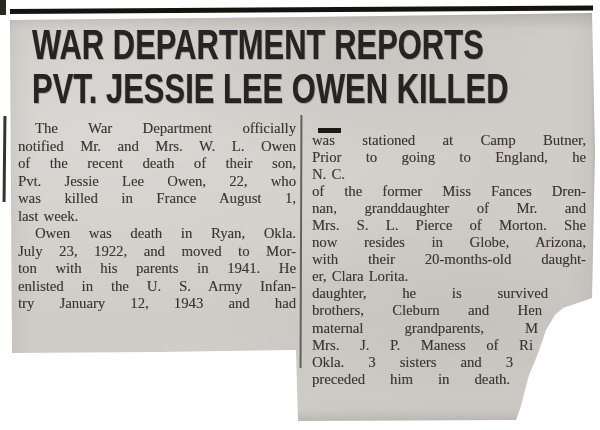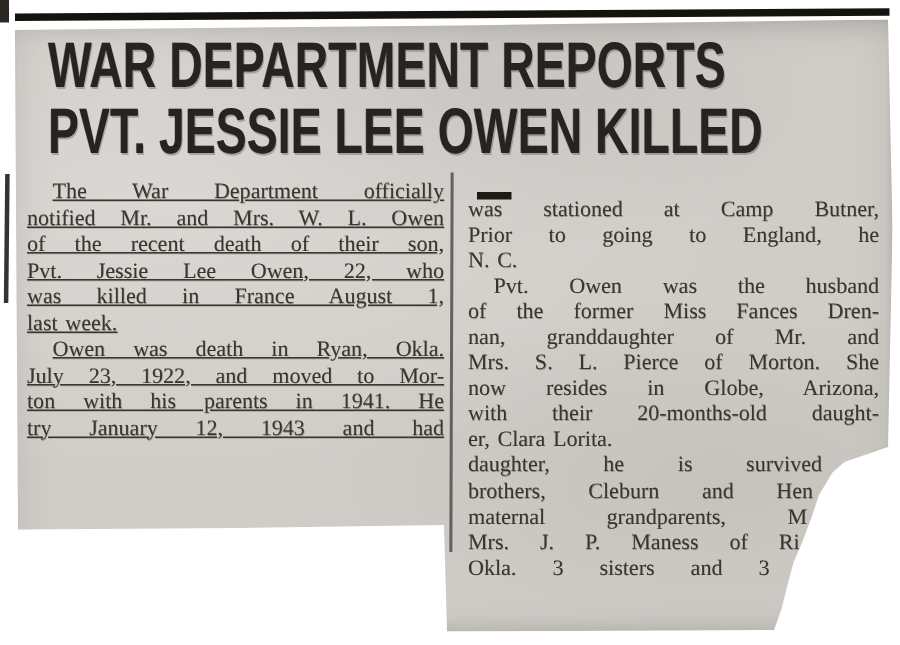--- a/index.html
+++ b/index.html
@@ -42,21 +42,21 @@
     font-size:43px;line-height:44px;white-space:nowrap;
     transform:scaleX(0.72);transform-origin:0 50%;
     text-shadow:1px 1px 0 rgba(38,36,32,.28), -0.5px 0 0 rgba(38,36,32,.3);
   }
 
   .col{
     position:absolute;color:var(--body-ink,#3a362f);
     font-size:14.7px;word-spacing:1.5px;
     text-shadow:0.4px 0.4px 0 rgba(58,54,47,.35);
   }
-  .col-left{left:10px;top:108px;width:278px;line-height:17.5px;text-decoration:underline;}
+  .col-left{left:10px;top:108px;width:278px;line-height:17.5px;}
   .col-right{left:304px;top:120px;width:274px;line-height:17.05px;}
   .bl{text-align:justify;text-align-last:justify;}
   .s{text-align:left;text-align-last:left;}
   .ind{text-indent:17px;}
   .w243{width:243px;}.w236{width:236px;}.w230{width:230px;}
   .w226{width:226px;}.w221{width:221px;}.w201{width:201px;}.w198{width:198px;}
 
   .divider{position:absolute;left:292px;top:103px;width:2px;height:253px;background:var(--rule,#3f3d39);opacity:.75;transform:rotate(0.2deg);}
   .cut-dash{position:absolute;left:310px;top:116px;width:23px;height:5px;background:#1d1a16;}
 </style>
@@ -77,37 +77,38 @@
     <div class="col col-left">
       <div class="bl ind">The War Department officially</div>
       <div class="bl">notified Mr. and Mrs. W. L. Owen</div>
       <div class="bl">of the recent death of their son,</div>
       <div class="bl">Pvt. Jessie Lee Owen, 22, who</div>
       <div class="bl">was killed in France August 1,</div>
       <div class="bl s">last week.</div>
       <div class="bl ind">Owen was death in Ryan, Okla.</div>
       <div class="bl">July 23, 1922, and moved to Mor-</div>
       <div class="bl">ton with his parents in 1941. He</div>
+      <div class="bl">enlisted in the U. S. Army Infan-</div>
       <div class="bl">try January 12, 1943 and had</div>
     </div>
 
     <div class="divider"></div>
     <div class="cut-dash"></div>
 
     <div class="col col-right">
       <div class="bl">was stationed at Camp Butner,</div>
       <div class="bl">Prior to going to England, he</div>
       <div class="bl s">N. C.</div>
-      <div class="bl ind">Pvt. Owen was the husband</div>
       <div class="bl">of the former Miss Fances Dren-</div>
       <div class="bl">nan, granddaughter of Mr. and</div>
       <div class="bl">Mrs. S. L. Pierce of Morton. She</div>
       <div class="bl">now resides in Globe, Arizona,</div>
       <div class="bl">with their 20-months-old daught-</div>
       <div class="bl s">er, Clara Lorita.</div>
       <div class="bl w236">daughter, he is survived</div>
       <div class="bl w230">brothers, Cleburn and Hen</div>
       <div class="bl w226">maternal grandparents, M</div>
       <div class="bl w221">Mrs. J. P. Maness of Ri</div>
       <div class="bl w201">Okla. 3 sisters and 3</div>
+      <div class="bl w198">preceded him in death.</div>
     </div>
   </div>
 </div>
 
 </body></html>

